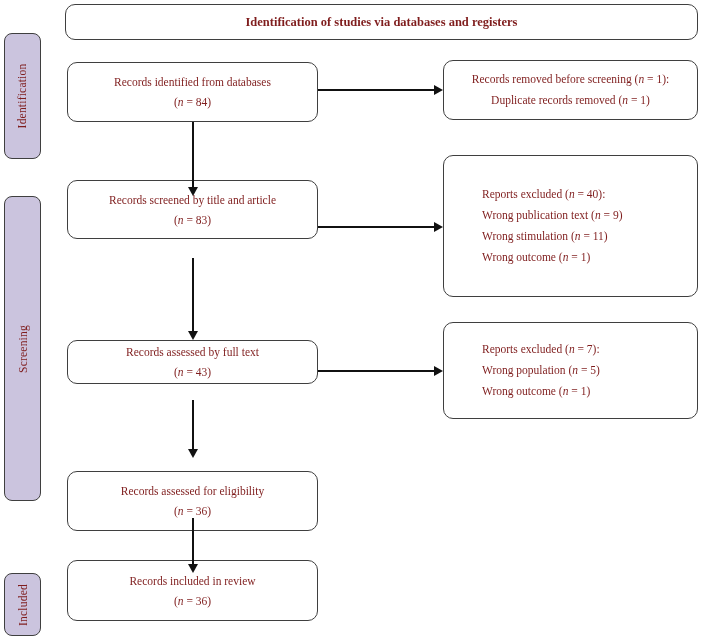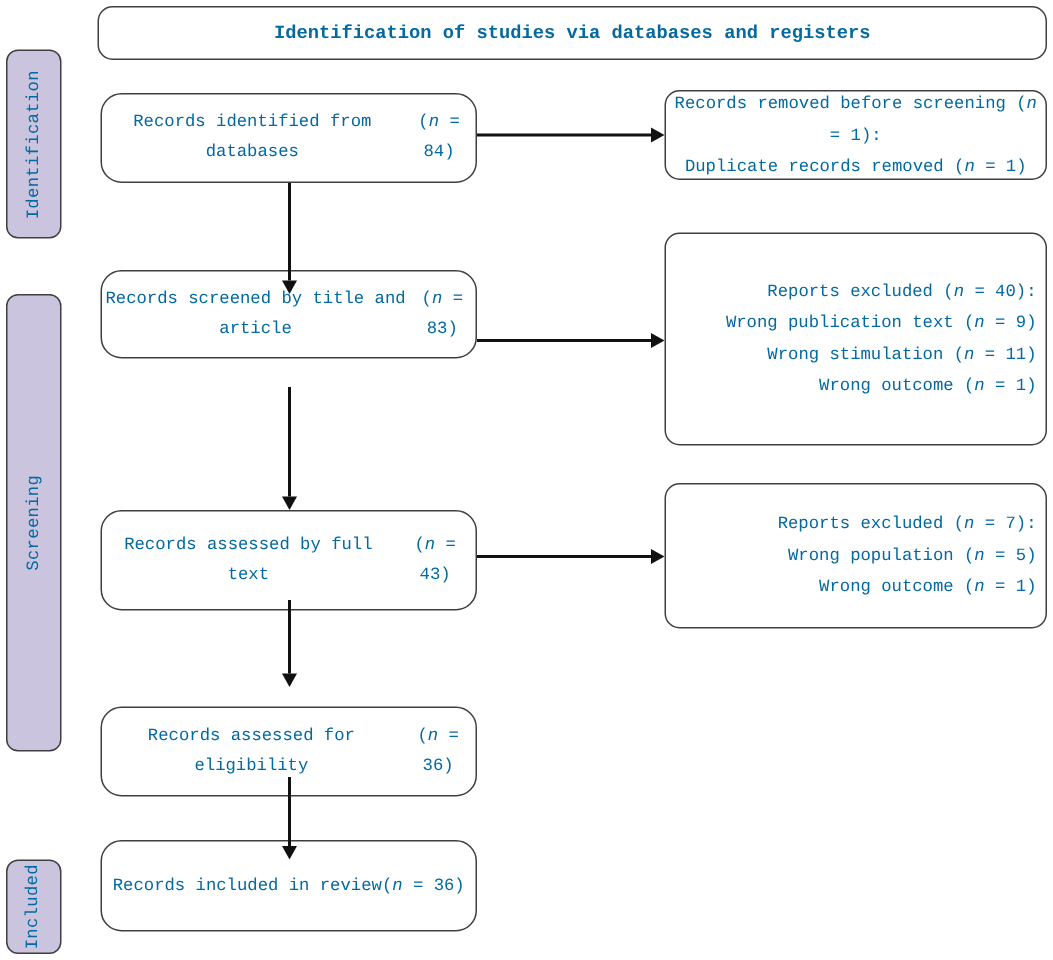--- a/index.html
+++ b/index.html
@@ -1,21 +1,21 @@
 <!DOCTYPE html>
 <html><head>
 <meta charset="utf-8">
 <style>
   html,body { margin:0; padding:0; background:#ffffff; }
   .canvas {
     position:relative;
     width:702px; height:640px;
     background:#ffffff;
-    font-family:Liberation Mono, monospace;
-    color:#0369a1;
+    font-family:Liberation Serif, serif;
+    color:#7f1d1d;
     overflow:hidden;
   }
   .rbox {
     position:absolute;
     background:#ffffff;
     border:1.5px solid #3f3f3f;
     border-radius:10px;
     box-sizing:border-box;
   }
   .title-box {
@@ -30,33 +30,33 @@
     display:flex; align-items:center; justify-content:center;
   }
   .stage span {
     transform:rotate(-90deg);
     white-space:nowrap;
     font-size:11.5px;
     letter-spacing:0.2px;
   }
   .flow-box {
     left:67px; width:251px;
-    display:flex; flex-direction:row;
+    display:flex; flex-direction:column;
     align-items:center; justify-content:center;
     text-align:center;
-    font-size:11.5px; line-height:20px;border-radius:14px;
+    font-size:11.5px; line-height:20px;
   }
   .side-box {
     left:443px; width:255px;
     display:flex; flex-direction:column; justify-content:center;
     font-size:11.5px; line-height:21px;
     box-sizing:border-box;
   }
   .side-box.center { align-items:center; text-align:center; }
-  .side-box.left   { align-items:flex-end; padding-left:12px; padding-right:6px; text-align:left; }
+  .side-box.left   { align-items:flex-start; padding-left:38px; padding-right:6px; text-align:left; }
   i { font-style:italic; }
   .varrow { position:absolute; width:2px; background:#111111; }
   .varrow::after {
     content:""; position:absolute; left:-4px; bottom:-9px;
     border-left:5px solid transparent; border-right:5px solid transparent;
     border-top:9px solid #111111;
   }
   .harrow { position:absolute; height:2px; background:#111111; }
   .harrow::after {
     content:""; position:absolute; top:-4px; right:-9px;
@@ -86,21 +86,21 @@
   <div class="rbox flow-box" style="top:62px; height:60px;">
     <div>Records identified from databases</div>
     <div><span>(</span><i>n</i><span> = 84)</span></div>
   </div>
 
   <div class="rbox flow-box" style="top:180px; height:59px;">
     <div>Records screened by title and article</div>
     <div><span>(</span><i>n</i><span> = 83)</span></div>
   </div>
 
-  <div class="rbox flow-box" style="top:340px; height:67px;">
+  <div class="rbox flow-box" style="top:340px; height:44px;">
     <div>Records assessed by full text</div>
     <div><span>(</span><i>n</i><span> = 43)</span></div>
   </div>
 
   <div class="rbox flow-box" style="top:471px; height:60px;">
     <div>Records assessed for eligibility</div>
     <div><span>(</span><i>n</i><span> = 36)</span></div>
   </div>
 
   <div class="rbox flow-box" style="top:560px; height:61px;">

